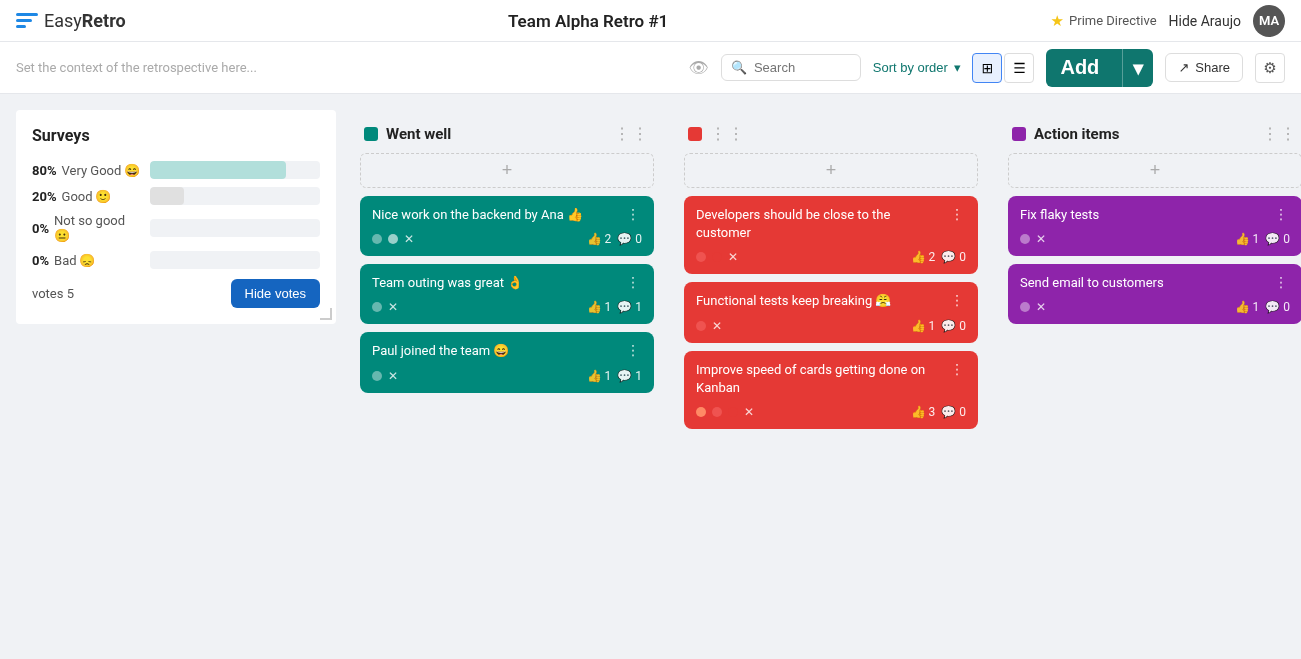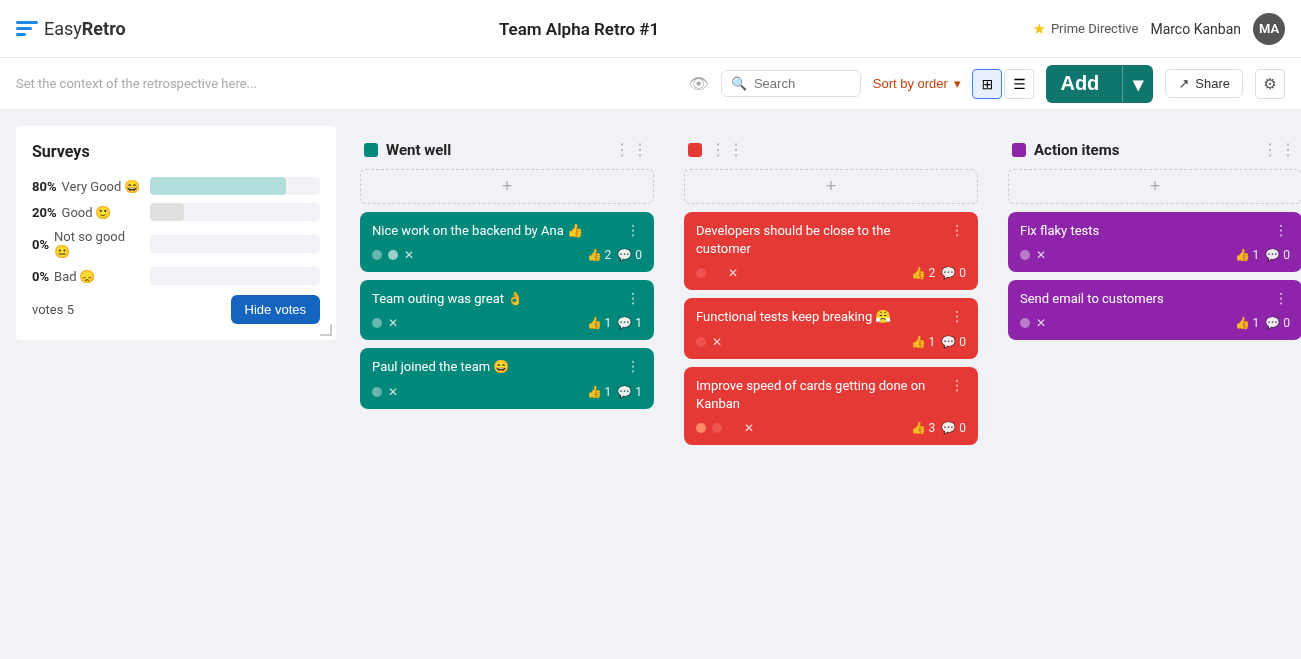--- a/index.html
+++ b/index.html
@@ -1,19 +1,19 @@
 <!DOCTYPE html>
 <html><head>
   <meta charset="utf-8">
   <style>
     * { box-sizing: border-box; margin: 0; padding: 0; }
     body { font-family: -apple-system, BlinkMacSystemFont, 'Segoe UI', Roboto, sans-serif; background: #f0f2f5; min-height: 659px; width: 1301px; overflow: hidden; }
 
     
-    .header { display: flex; align-items: center; justify-content: space-between; padding: 0 16px; height: 58px; background: #fff; border-bottom: 1px solid #e5e7eb; }
+    .header { display: flex; align-items: center; justify-content: space-between; padding: 0 16px; height: 42px; background: #fff; border-bottom: 1px solid #e5e7eb; }
     .header-left { display: flex; align-items: center; gap: 6px; }
     .logo-icon { display: flex; flex-direction: column; gap: 3px; width: 22px; }
     .logo-icon span { display: block; height: 3px; background: #1e88e5; border-radius: 2px; }
     .logo-icon span:nth-child(1) { width: 22px; }
     .logo-icon span:nth-child(2) { width: 16px; }
     .logo-icon span:nth-child(3) { width: 10px; }
     .logo-text { font-size: 18px; font-weight: 400; color: #333; }
     .logo-text strong { font-weight: 700; }
     .header-center { font-size: 17px; font-weight: 600; color: #222; }
     .header-right { display: flex; align-items: center; gap: 12px; }
@@ -22,21 +22,21 @@
     .user-name { font-size: 14px; color: #333; }
     .avatar { width: 32px; height: 32px; border-radius: 50%; background: #555; display: flex; align-items: center; justify-content: center; color: #fff; font-size: 13px; font-weight: 600; }
 
     
     .subheader { display: flex; align-items: center; padding: 0 16px; height: 52px; background: #fff; border-bottom: 1px solid #e5e7eb; gap: 12px; }
     .context-text { font-size: 13px; color: #aaa; flex: 1; }
     .eye-btn { background: none; border: none; cursor: pointer; color: #aaa; font-size: 16px; }
     .search-box { display: flex; align-items: center; border: 1px solid #ddd; border-radius: 6px; padding: 5px 10px; gap: 6px; background: #fff; width: 140px; }
     .search-box input { border: none; outline: none; font-size: 13px; color: #333; width: 100%; background: transparent; }
     .search-icon-txt { color: #aaa; font-size: 13px; }
-    .sort-btn { display: flex; align-items: center; gap: 6px; font-size: 13px; color: #c2410c; cursor: pointer; background: none; border: none; }
+    .sort-btn { display: flex; align-items: center; gap: 6px; font-size: 13px; color: #0f766e; cursor: pointer; background: none; border: none; }
     .view-btns { display: flex; gap: 2px; }
     .view-btn { width: 30px; height: 30px; display: flex; align-items: center; justify-content: center; border: 1px solid #ddd; border-radius: 4px; cursor: pointer; background: #fff; font-size: 14px; }
     .view-btn.active { background: #e8f0fe; border-color: #4285f4; }
     .add-btn { display: flex; align-items: center; gap: 9px; background: #0f766e; color: #fff; border: none; border-radius: 6px; cursor: pointer; font-size: 20px; font-weight: 600; }
     .add-btn-main { padding: 7px 14px; }
     .add-btn-arrow { padding: 7px 10px; border-left: 1px solid rgba(255,255,255,0.3); }
     .share-btn { display: flex; align-items: center; gap: 6px; border: 1px solid #ddd; border-radius: 6px; padding: 6px 12px; background: #fff; cursor: pointer; font-size: 13px; color: #333; }
     .settings-btn { width: 30px; height: 30px; display: flex; align-items: center; justify-content: center; border: 1px solid #ddd; border-radius: 4px; cursor: pointer; background: #fff; font-size: 15px; color: #555; }
 
     
@@ -105,21 +105,21 @@
     <span class="logo-text">
       <span>Easy</span><strong>Retro</strong>
     </span>
   </div>
   <div class="header-center">Team Alpha Retro #1</div>
   <div class="header-right">
     <div class="prime-directive">
       <span class="star-icon">★</span>
       <span>Prime Directive</span>
     </div>
-    <span class="user-name">Marco Kanban</span>
+    <span class="user-name">Hide Araujo</span>
     <div class="avatar">
       <span>MA</span>
     </div>
   </div>
 </div>
 
 <div class="subheader">
   <span class="context-text">Set the context of the retrospective here...</span>
   <button class="eye-btn">👁</button>
   <div class="search-box">

